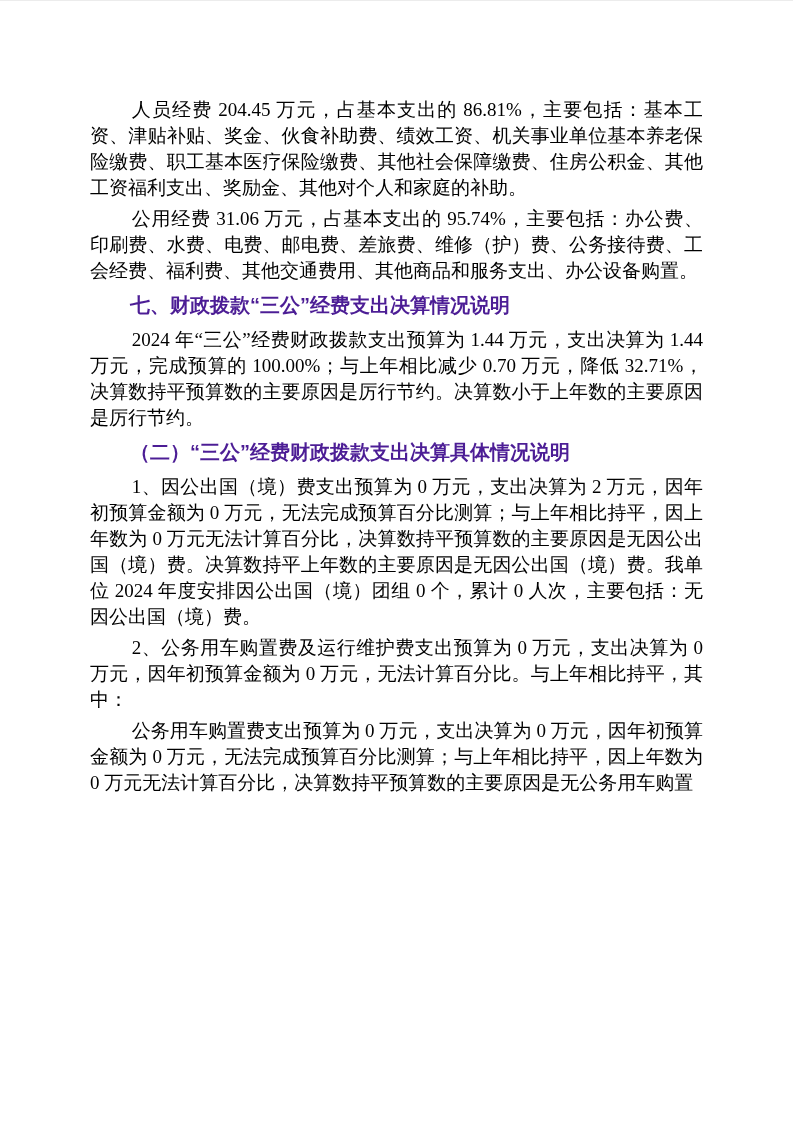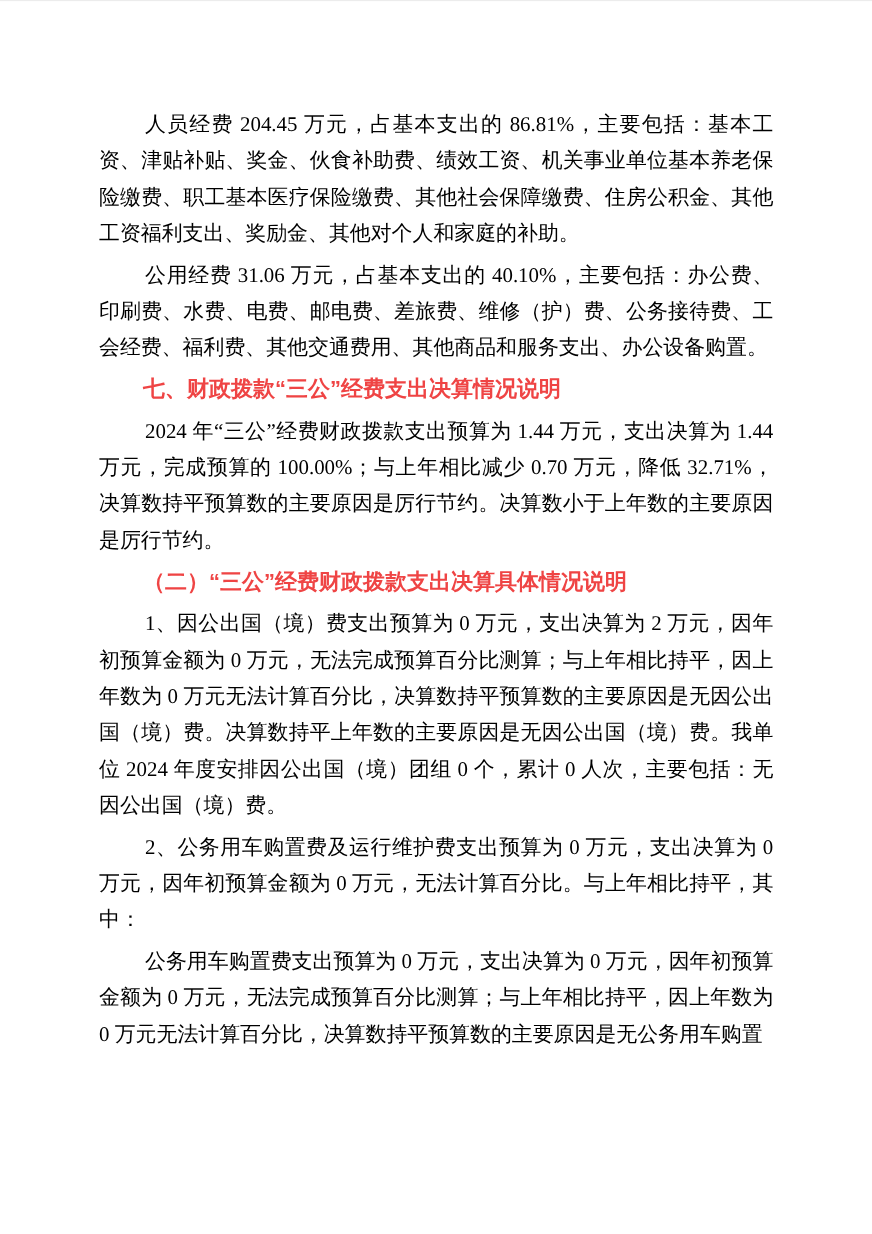--- a/index.html
+++ b/index.html
@@ -19,47 +19,47 @@
   }
   .content {
     position: absolute;
     left: 90px;
     top: 96px;
     width: 613px;
   }
   .para {
     font-family: "Liberation Serif", "DejaVu Serif", serif;
     font-size: 19px;
-    line-height: 33px;
+    line-height: 26px;
     text-align: justify;
     text-justify: inter-ideograph;
     text-indent: 2.2em;
     margin: 0 0 5px 0;
     color: #000000;
     word-break: break-all;
   }
   .heading {
     font-family: "Liberation Sans", "DejaVu Sans", sans-serif;
     font-weight: 700;
     font-size: 20px;
     line-height: 33px;
     text-align: justify;
     text-indent: 2em;
     margin: 0 0 5px 0;
-    color: #ef4444;
+    color: #4c1d95;
   }
   .para:last-child, .heading:last-child { margin-bottom: 10px; }
 </style>
 </head>
 <body>
 
 <div class="page">
   <div class="content">
     <p class="para">人员经费 204.45 万元，占基本支出的 86.81%，主要包括：基本工资、津贴补贴、奖金、伙食补助费、绩效工资、机关事业单位基本养老保险缴费、职工基本医疗保险缴费、其他社会保障缴费、住房公积金、其他工资福利支出、奖励金、其他对个人和家庭的补助。</p>
-    <p class="para">公用经费 31.06 万元，占基本支出的 40.10%，主要包括：办公费、印刷费、水费、电费、邮电费、差旅费、维修（护）费、公务接待费、工会经费、福利费、其他交通费用、其他商品和服务支出、办公设备购置。</p>
+    <p class="para">公用经费 31.06 万元，占基本支出的 95.74%，主要包括：办公费、印刷费、水费、电费、邮电费、差旅费、维修（护）费、公务接待费、工会经费、福利费、其他交通费用、其他商品和服务支出、办公设备购置。</p>
     <h3 class="heading">七、财政拨款“三公”经费支出决算情况说明</h3>
     <p class="para">2024 年“三公”经费财政拨款支出预算为 1.44 万元，支出决算为 1.44 万元，完成预算的 100.00%；与上年相比减少 0.70 万元，降低 32.71%，决算数持平预算数的主要原因是厉行节约。决算数小于上年数的主要原因是厉行节约。</p>
     <h4 class="heading">（二）“三公”经费财政拨款支出决算具体情况说明</h4>
     <p class="para">1、因公出国（境）费支出预算为 0 万元，支出决算为 2 万元，因年初预算金额为 0 万元，无法完成预算百分比测算；与上年相比持平，因上年数为 0 万元无法计算百分比，决算数持平预算数的主要原因是无因公出国（境）费。决算数持平上年数的主要原因是无因公出国（境）费。我单位 2024 年度安排因公出国（境）团组 0 个，累计 0 人次，主要包括：无因公出国（境）费。</p>
     <p class="para">2、公务用车购置费及运行维护费支出预算为 0 万元，支出决算为 0 万元，因年初预算金额为 0 万元，无法计算百分比。与上年相比持平，其中：</p>
     <p class="para">公务用车购置费支出预算为 0 万元，支出决算为 0 万元，因年初预算金额为 0 万元，无法完成预算百分比测算；与上年相比持平，因上年数为 0 万元无法计算百分比，决算数持平预算数的主要原因是无公务用车购置</p>
   </div>
 </div>
 
 </body></html>

